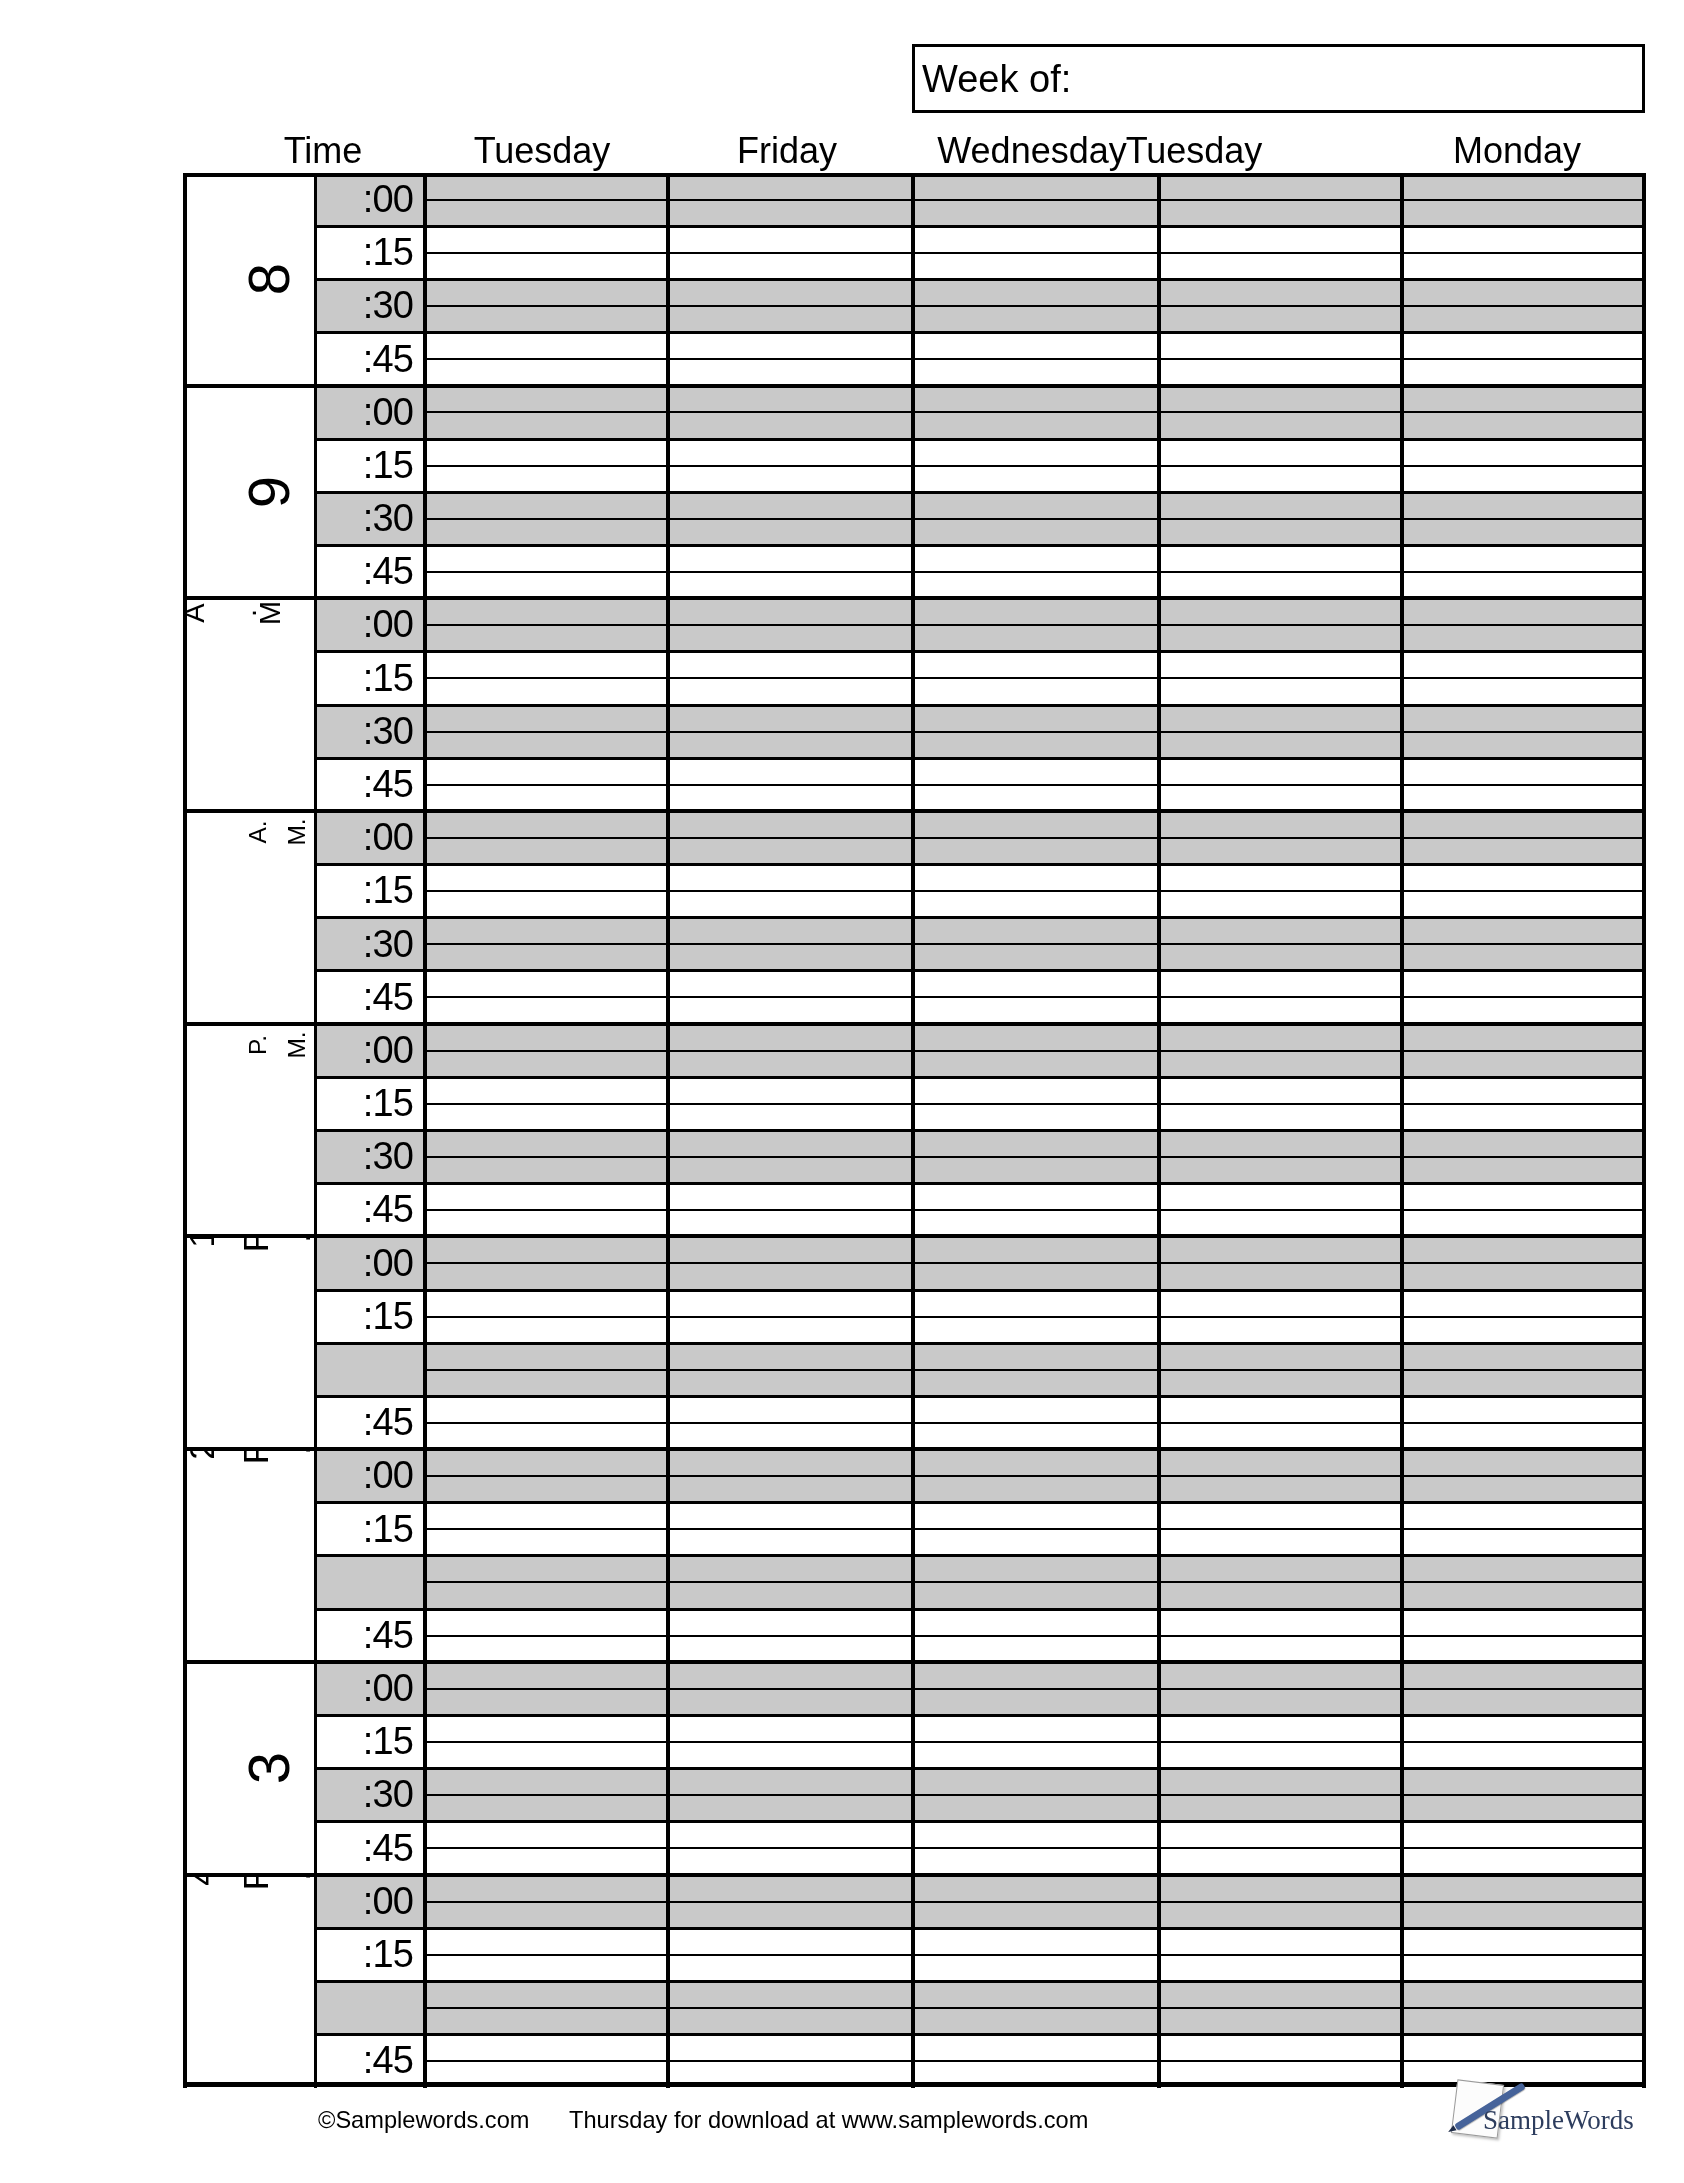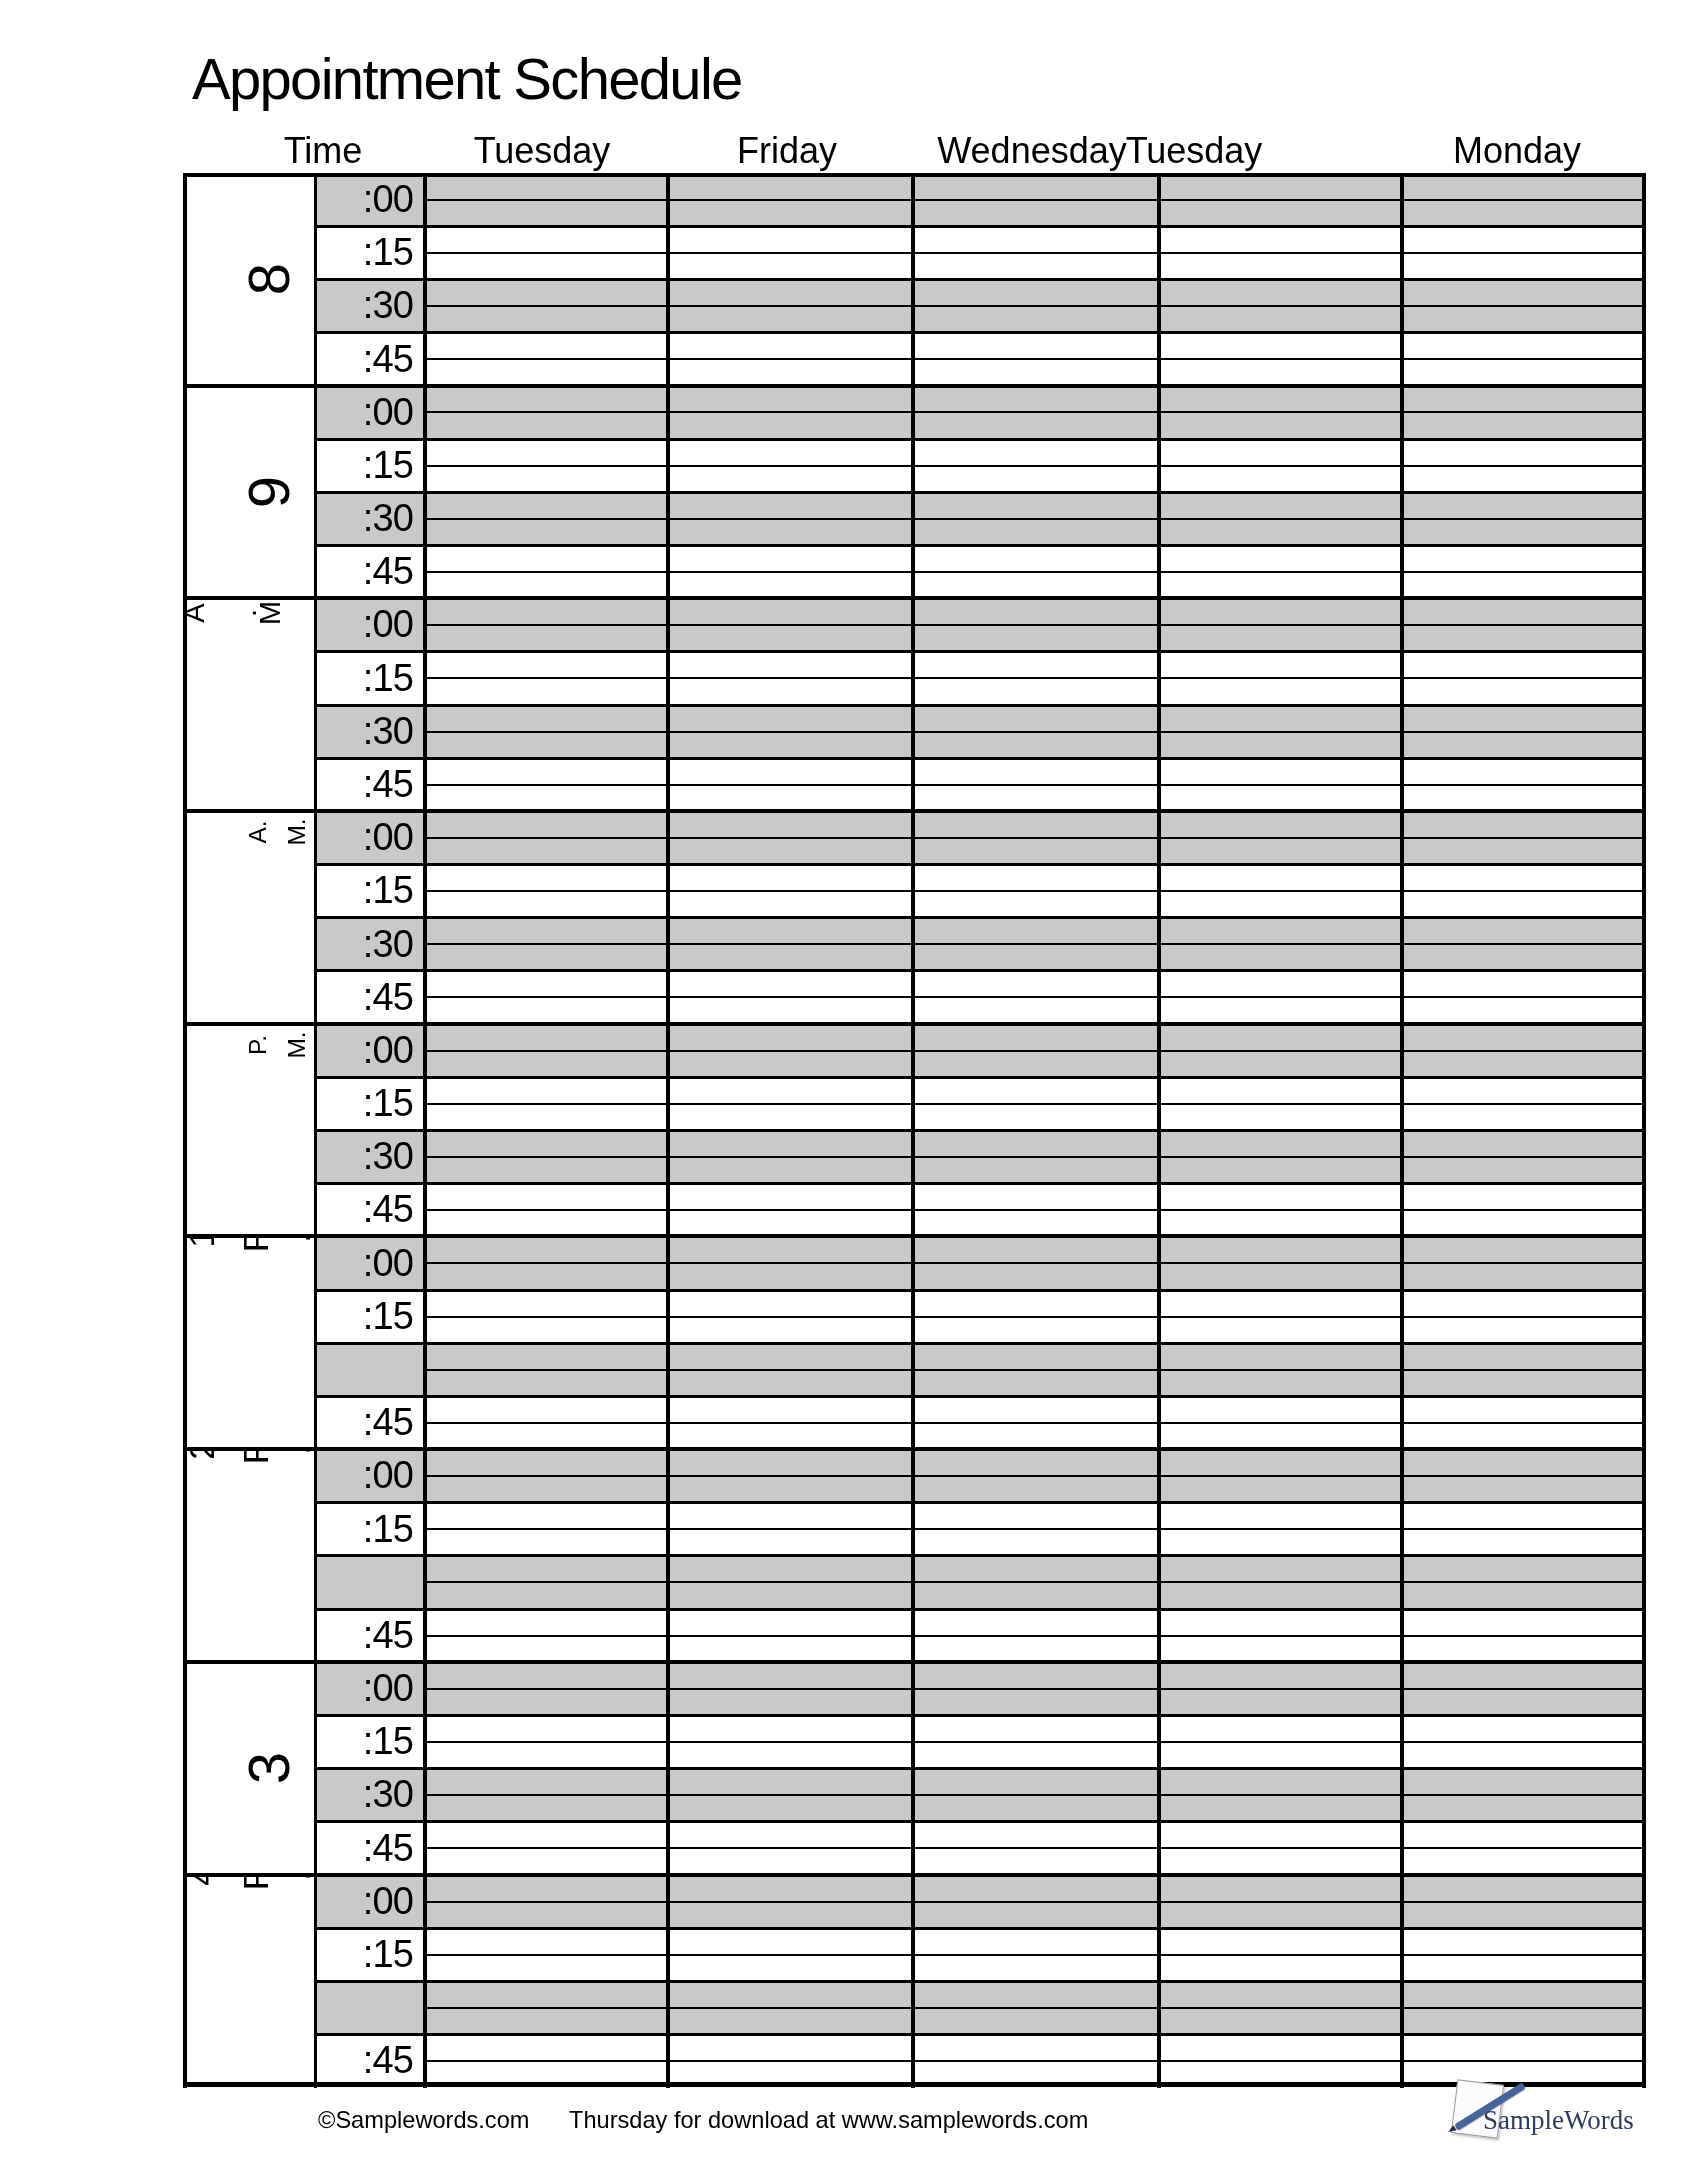--- a/index.html
+++ b/index.html
@@ -53,22 +53,24 @@
   .logo-text{
     position:absolute;left:40px;top:28px;font-family:"Liberation Serif", serif;
     font-size:27px;color:#2d3d5e;white-space:nowrap;
   }
 </style>
 </head>
 <body>
 
 <div class="page">
 
-  <div class="title">Appointment Schedule</div>
-
+
+  <div class="weekbox">
+    <span class="wlabel">Week of:</span>
+  </div>
 
   <span class="colhead" style="left:323px">Time</span>
   <span class="colhead" style="left:542px">Tuesday</span>
   <span class="colhead" style="left:787px">Friday</span>
   <span class="colhead" style="left:1032px">Wednesday</span>
   <span class="colhead" style="left:1194px">Tuesday</span>
   <span class="colhead" style="left:1517px">Monday</span>
 
   <div class="grid" id="grid">
       <div class="abs" style="left: 131px; top: 0px; width: 1331px; height: 53px; background: rgb(201, 201, 201);"></div>

